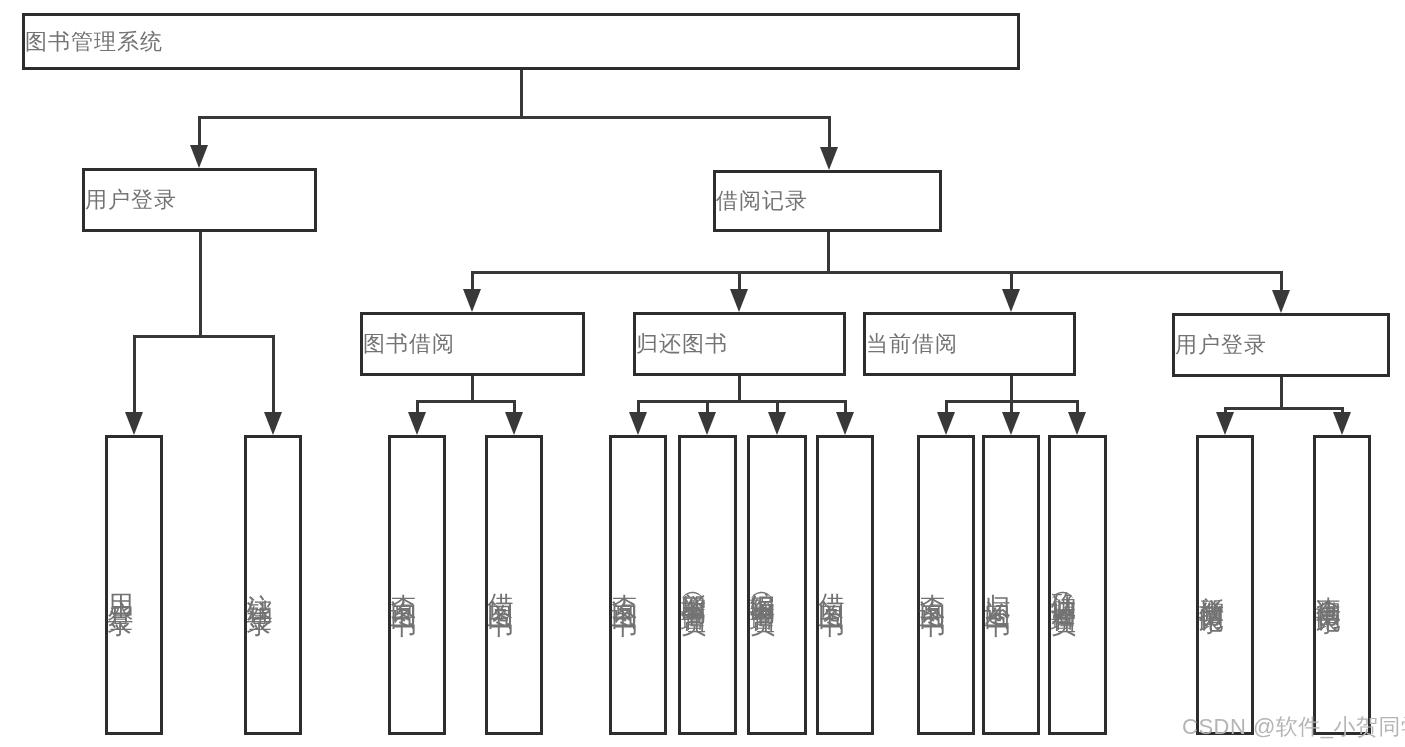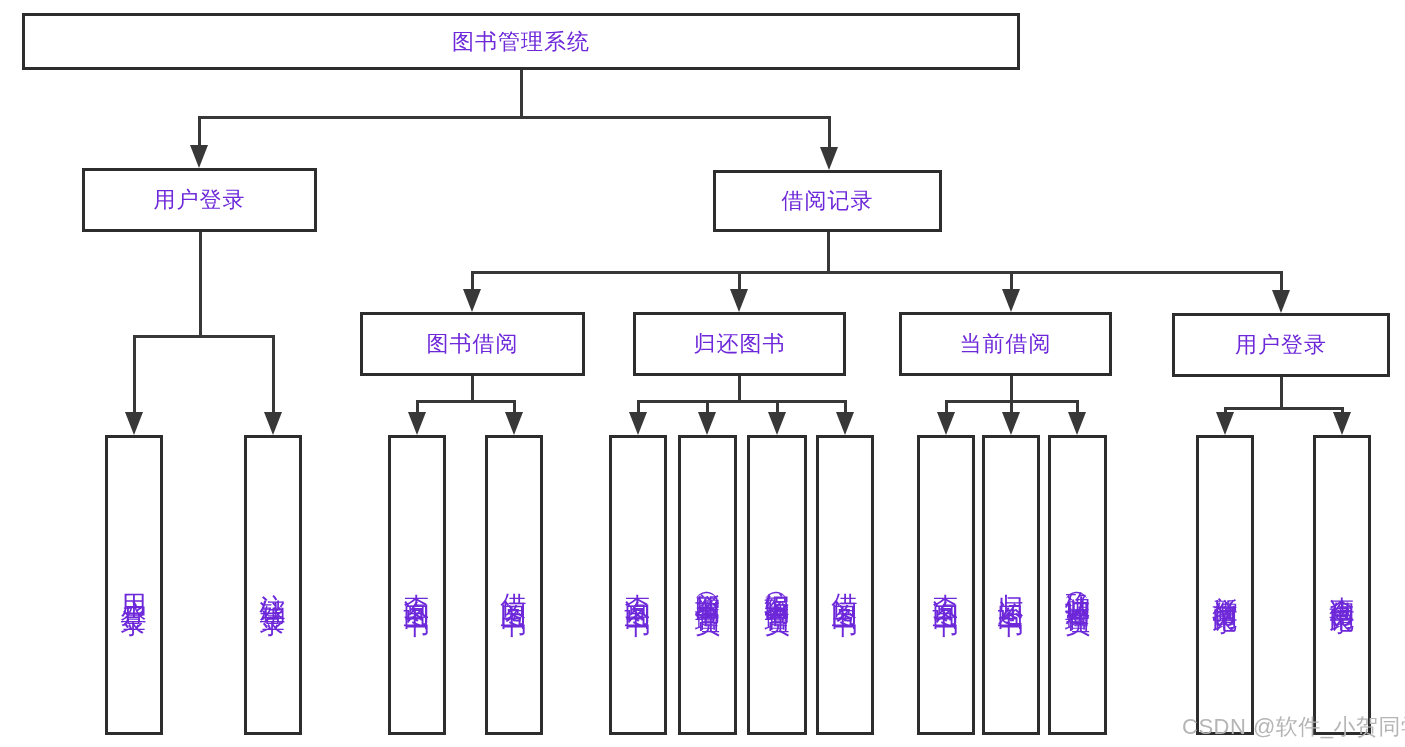--- a/index.html
+++ b/index.html
@@ -15,22 +15,22 @@
     background: #ffffff;
     overflow: hidden;
   }
   .node {
     position: absolute;
     box-sizing: border-box;
     border: 3px solid #2d2d2d;
     background: #ffffff;
     display: flex;
     align-items: center;
-    justify-content: center;
-    color: #6d28d9;
+    justify-content: flex-start;
+    color: #737373;
   }
   .node.h .lbl {
     font-size: 22px;
     letter-spacing: 1px;
     white-space: nowrap;
   }
   .node.v .lbl {
     writing-mode: vertical-rl;
     font-size: 26px;
     letter-spacing: 6px;
@@ -128,21 +128,21 @@
       </div>
       <div class="node h" style="left: 713px; top: 170px; width: 229px; height: 62px;">
         <span class="lbl">借阅记录</span>
       </div>
       <div class="node h" style="left: 360px; top: 312px; width: 225px; height: 64px;">
         <span class="lbl">图书借阅</span>
       </div>
       <div class="node h" style="left: 633px; top: 312px; width: 213px; height: 64px;">
         <span class="lbl">归还图书</span>
       </div>
-      <div class="node h" style="left: 899px; top: 312px; width: 213px; height: 64px;">
+      <div class="node h" style="left: 863px; top: 312px; width: 213px; height: 64px;">
         <span class="lbl">当前借阅</span>
       </div>
       <div class="node h" style="left: 1172px; top: 313px; width: 218px; height: 64px;">
         <span class="lbl">用户登录</span>
       </div>
       <div class="node v" style="left: 105px; top: 435px; width: 58px; height: 300px;">
         <span class="lbl">用户登录</span>
       </div>
       <div class="node v" style="left: 244px; top: 435px; width: 58px; height: 300px;">
         <span class="lbl">注销登录</span>

